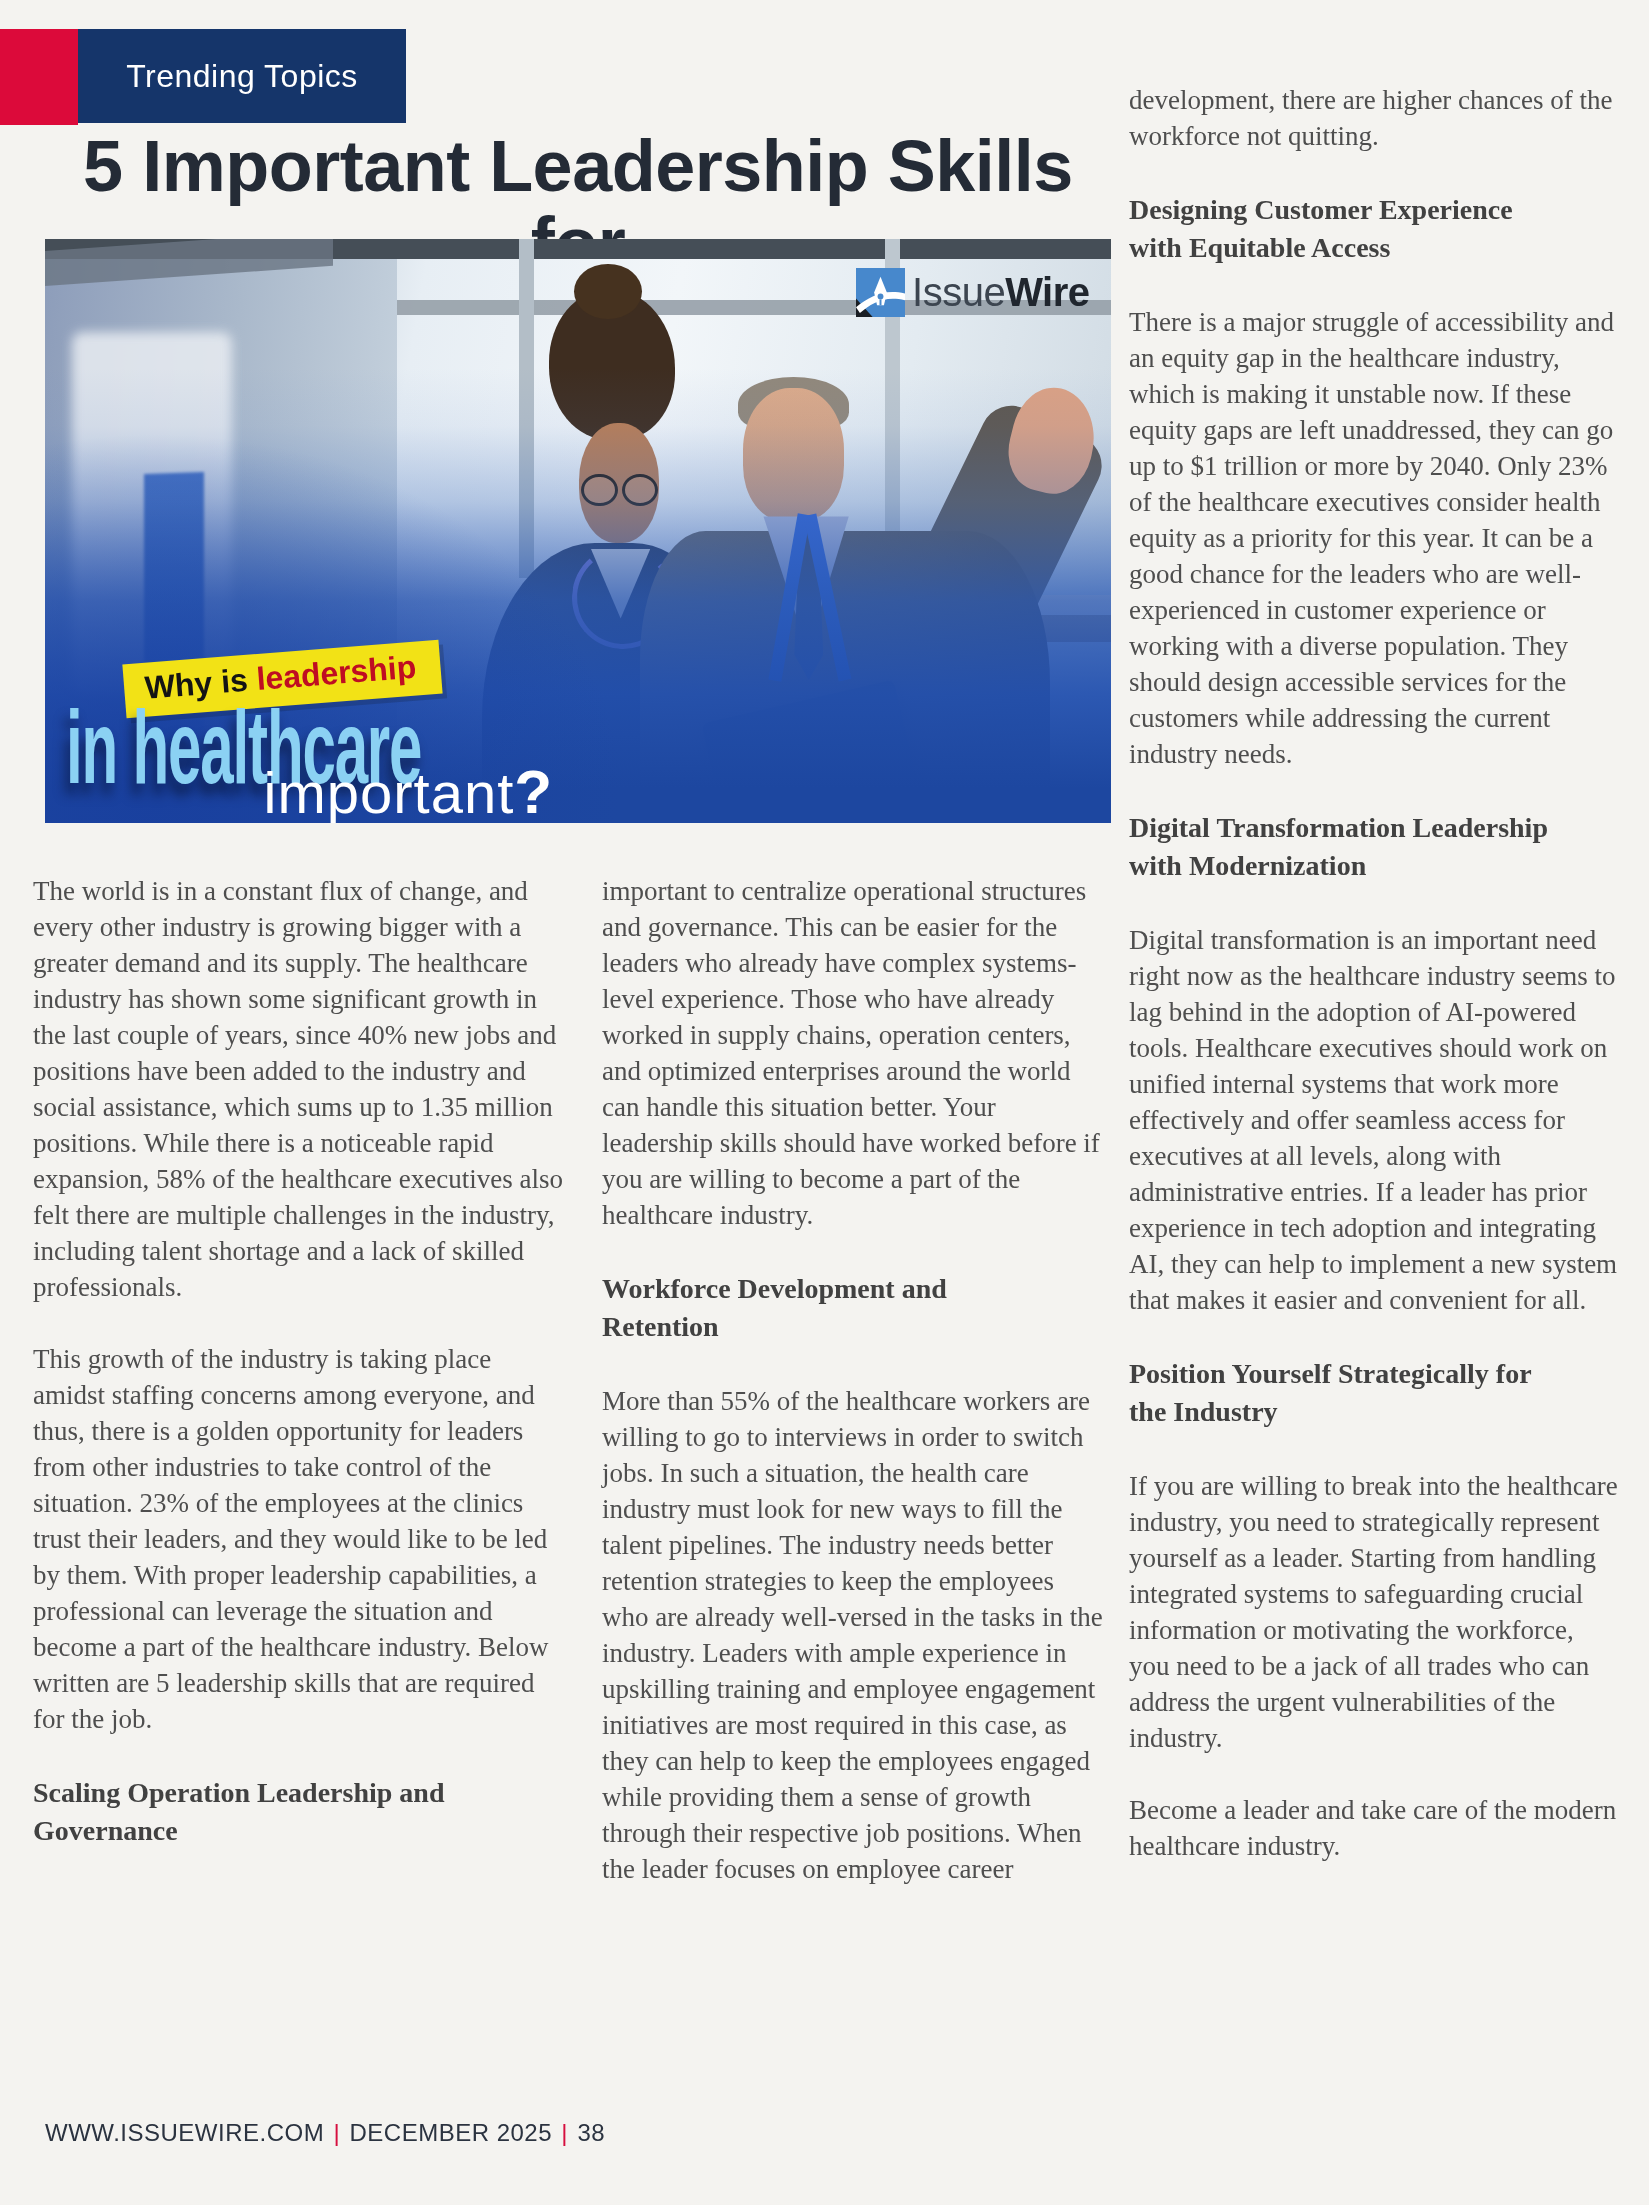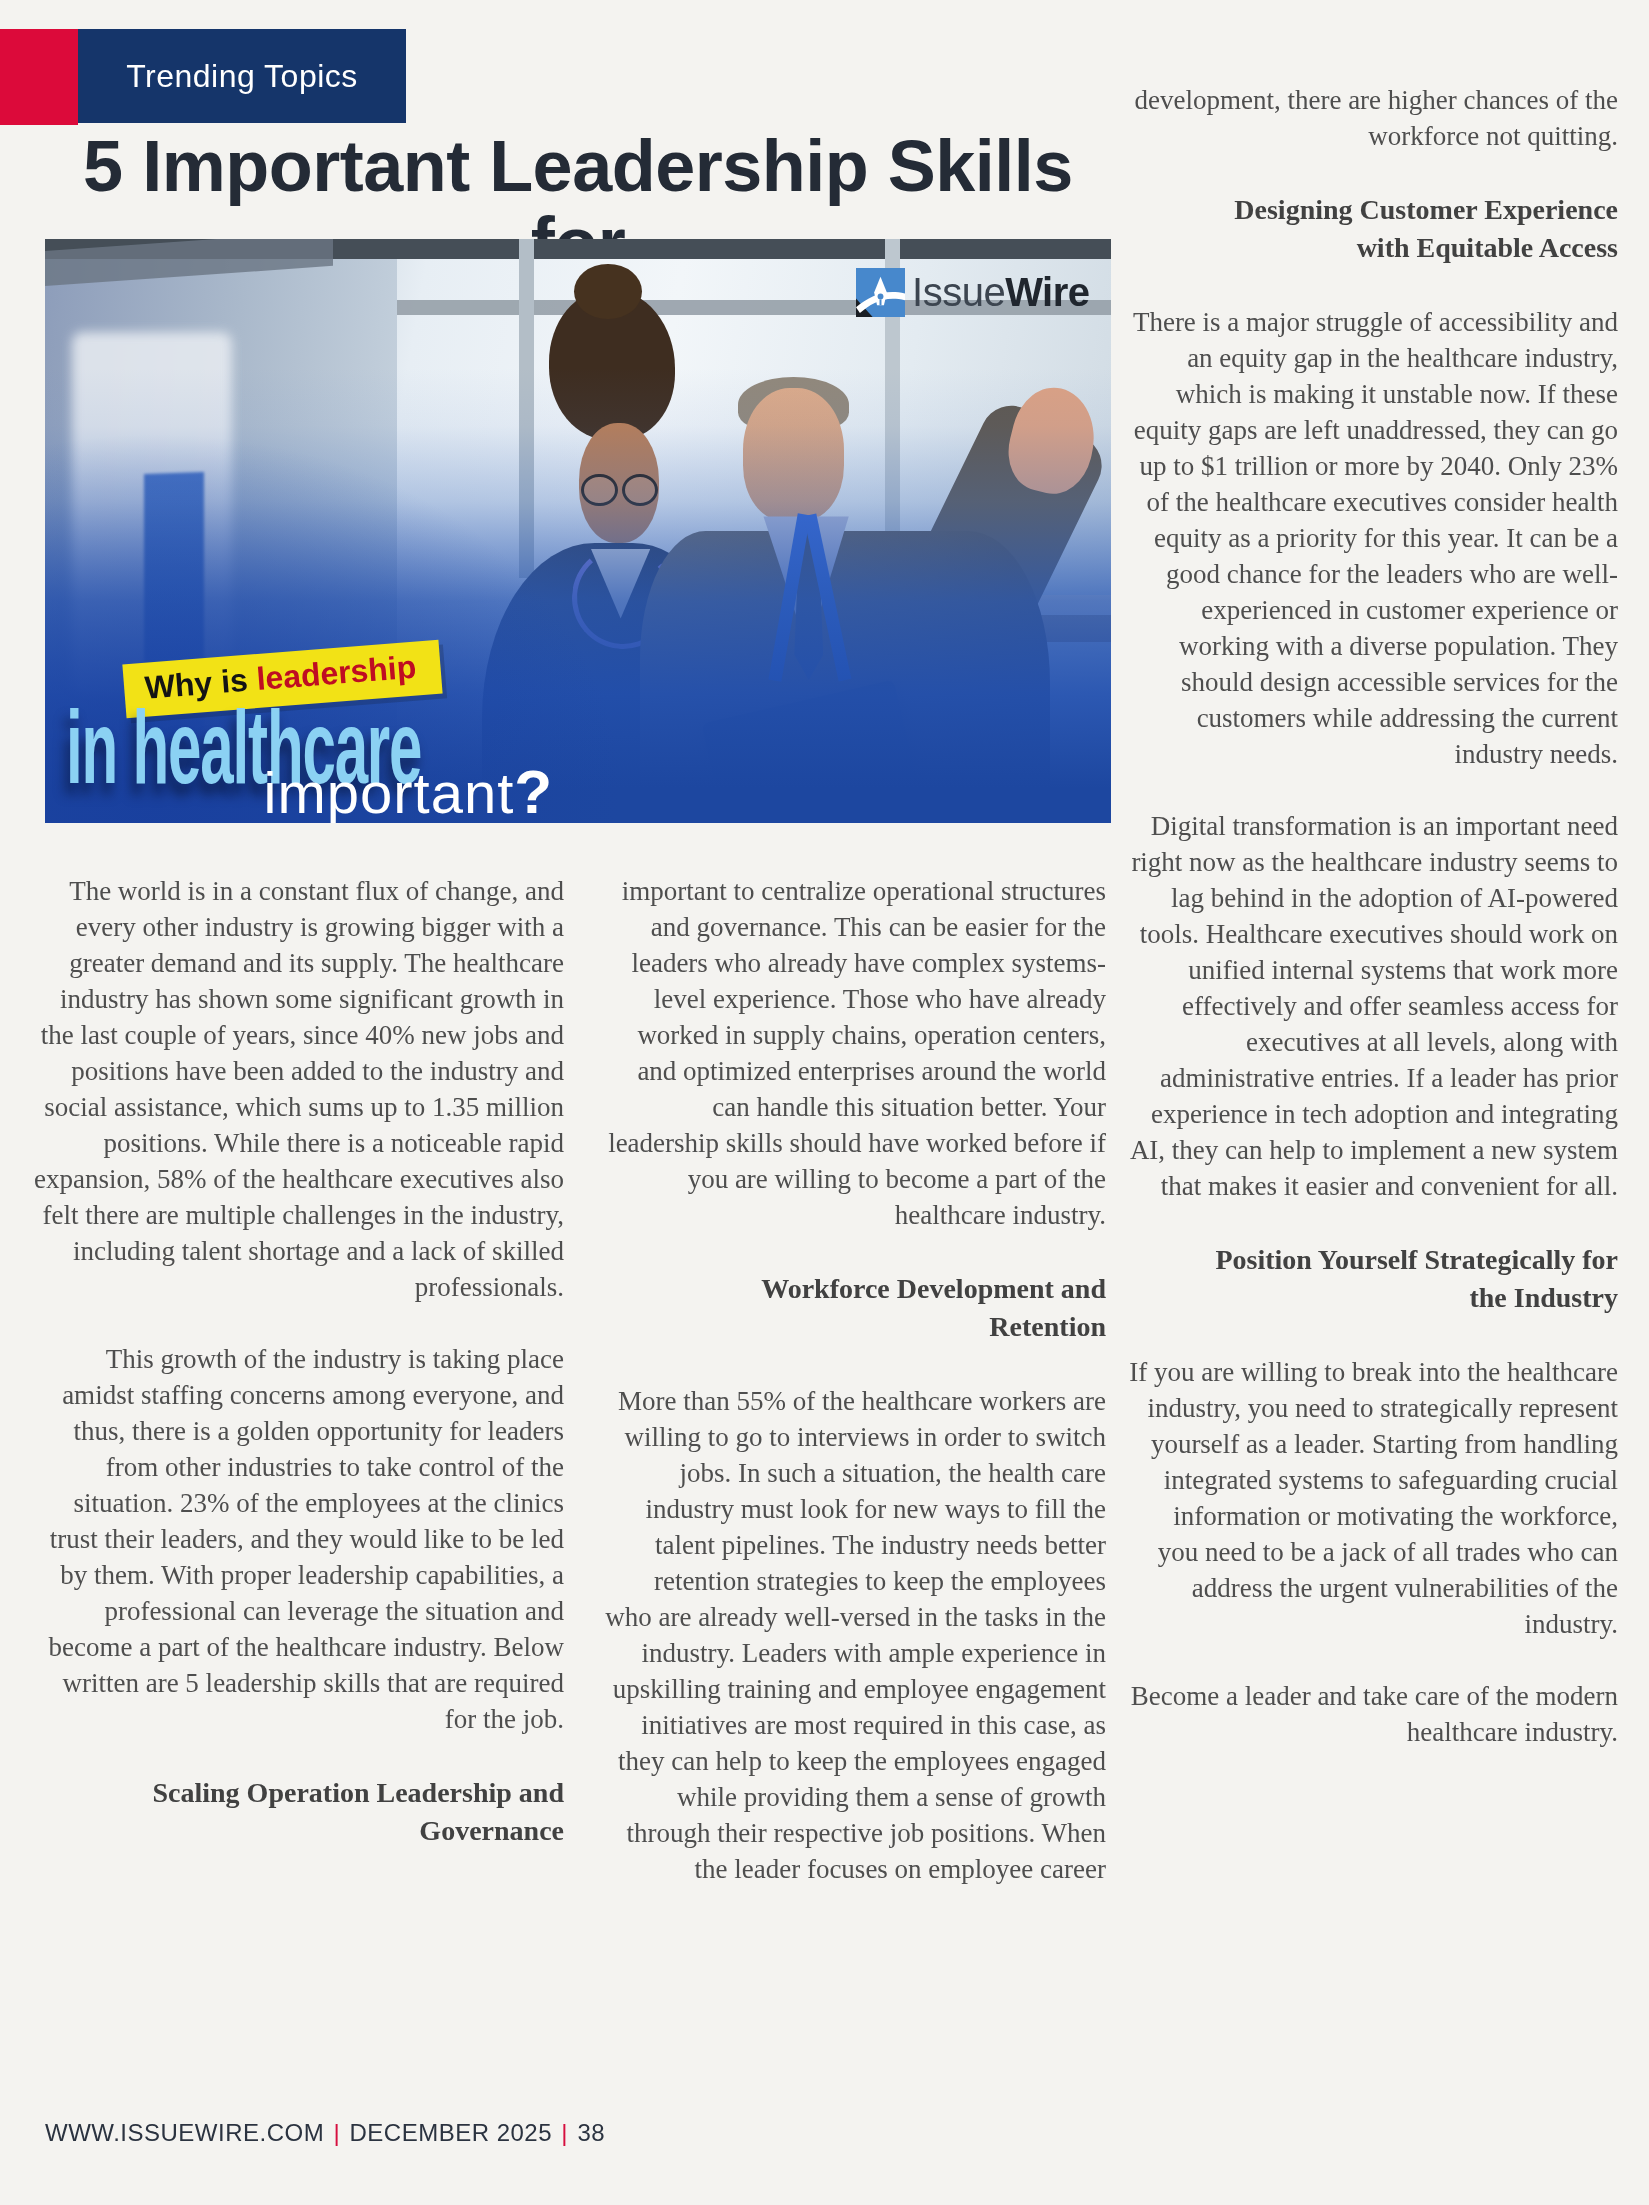--- a/index.html
+++ b/index.html
@@ -75,21 +75,21 @@
   .badge .b1{color:#141414;font-weight:600;}
   .badge .b2{color:#bf0d22;font-weight:800;}
   .ol2{left:2%;top:76.8%;font-family:"Liberation Sans",sans-serif;font-weight:700;font-size:77px;
       color:#8bd1f3;letter-spacing:-1.5px;transform:scale(.78,1.34);transform-origin:left top;white-space:nowrap;
       text-shadow:-5.2px 8.2px 11.3px rgba(8,18,50,.65);}
   .ol3{left:20.5%;top:88.6%;font-family:"Liberation Sans",sans-serif;font-weight:500;font-size:58px;color:#ffffff;
       white-space:nowrap;letter-spacing:1px;}
   .ol3 .q{font-weight:700;font-size:62px;}
 
   
-  .col{position:absolute;color:#4e4e4e;font-size:27px;line-height:36px;text-align:right;}
+  .col{position:absolute;color:#4e4e4e;font-size:27px;line-height:36px;}
   .col1{left:33px;top:873px;width:531px;}
   .col2{left:602px;top:873px;width:504px;}
   .col3{left:1129px;top:82px;width:489px;}
   .col p{margin:0 0 36px 0;}
   .col h3{margin:37px 0 37px 0;font-size:28px;line-height:38px;color:#414141;font-weight:700;white-space:pre-line;}
   .col h3:first-child{margin-top:0;}
 
   
   .footer{left:45px;top:2119px;font-family:"Liberation Sans",sans-serif;font-size:24px;color:#2b3340;letter-spacing:0.5px;}
   .footer .sep{color:#d60f3f;padding:0 9.3px;font-weight:400;}
@@ -176,20 +176,22 @@
   <h3>Workforce Development and
 Retention</h3>
   <p>More than 55% of the healthcare workers are willing to go to interviews in order to switch jobs. In such a situation, the health care industry must look for new ways to fill the talent pipelines. The industry needs better retention strategies to keep the employees who are already well-versed in the tasks in the industry. Leaders with ample experience in upskilling training and employee engagement initiatives are most required in this case, as they can help to keep the employees engaged while providing them a sense of growth through their respective job positions. When the leader focuses on employee career</p>
 </div>
 
 <div class="col col3">
   <p>development, there are higher chances of the workforce not quitting.</p>
   <h3>Designing Customer Experience
 with Equitable Access</h3>
   <p>There is a major struggle of accessibility and an equity gap in the healthcare industry, which is making it unstable now. If these equity gaps are left unaddressed, they can go up to $1 trillion or more by 2040. Only 23% of the healthcare executives consider health equity as a priority for this year. It can be a good chance for the leaders who are well-experienced in customer experience or working with a diverse population. They should design accessible services for the customers while addressing the current industry needs.</p>
+  <h3>Digital Transformation Leadership
+with Modernization</h3>
   <p>Digital transformation is an important need right now as the healthcare industry seems to lag behind in the adoption of AI-powered tools. Healthcare executives should work on unified internal systems that work more effectively and offer seamless access for executives at all levels, along with administrative entries. If a leader has prior experience in tech adoption and integrating AI, they can help to implement a new system that makes it easier and convenient for all.</p>
   <h3>Position Yourself Strategically for
 the Industry</h3>
   <p>If you are willing to break into the healthcare industry, you need to strategically represent yourself as a leader. Starting from handling integrated systems to safeguarding crucial information or motivating the workforce, you need to be a jack of all trades who can address the urgent vulnerabilities of the industry.</p>
   <p>Become a leader and take care of the modern healthcare industry.</p>
 </div>
 
 <div class="abs footer">
   <span>WWW.ISSUEWIRE.COM</span><span class="sep">|</span><span>DECEMBER 2025</span><span class="sep">|</span><span>38</span>
 </div>

